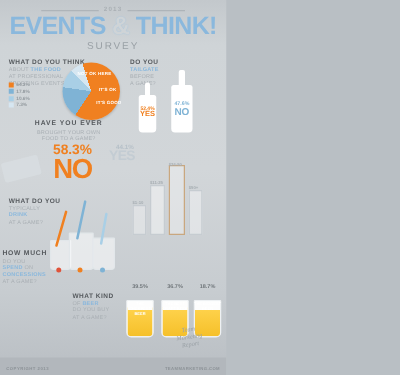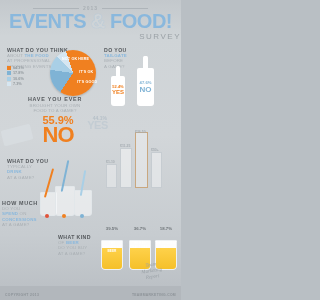--- a/index.html
+++ b/index.html
@@ -16,21 +16,21 @@
   
   .hdr { position:absolute; left:0; top:0; width:181px; height:42px; }
   .yr-wrap { position:absolute; left:0; top:4px; width:181px; height:8px;
              display:flex; align-items:center; justify-content:center; gap:4px; }
   .yr-rule { height:1px; background:#aeb4b9; flex:0 0 46px; }
   .yr { font-size:5px; letter-spacing:1px; color:#a9afb4; font-weight:bold; }
   .title { position:absolute; left:0; top:11px; width:181px; text-align:center;
            font-size:20px; line-height:20px; font-weight:bold; letter-spacing:-0.5px;
            color:#8ab8dd; }
   .title .amp { color:#cfd4d7; text-shadow:0 0 1px #9cc2e2; }
-  .subtitle { position:absolute; left:0; top:32px; width:181px; text-align:right;
+  .subtitle { position:absolute; left:0; top:32px; width:181px; text-align:center;
               font-size:8px; letter-spacing:1.5px; color:#9aa1a6; }
 
   
   .sec-h { font-size:5.2px; font-weight:bold; letter-spacing:.4px; color:#55595d; }
   .sec-s { font-size:4.4px; line-height:5.4px; letter-spacing:.2px; color:#aab0b5; }
   .sec-s b { color:#8ab8dd; font-weight:bold; }
 
   
   .q1 { position:absolute; left:7px; top:47px; width:84px; }
   .pie { position:absolute; left:50px; top:50px; width:46px; height:46px; border-radius:50%;
@@ -114,21 +114,21 @@
 
   <div class="hdr">
     <div class="yr-wrap">
       <span class="yr-rule"></span>
       <span class="yr">2013</span>
       <span class="yr-rule"></span>
     </div>
     <div class="title">
       <span>EVENTS</span>
       <span class="amp">&amp;</span>
-      <span>FOOD!</span>
+      <span>THINK!</span>
     </div>
     <div class="subtitle">SURVEY</div>
   </div>
 
   <div class="q1">
     <div class="sec-h">WHAT DO YOU THINK</div>
     <div class="sec-s">
       <span>ABOUT</span>
       <b>THE FOOD</b><br>
       <span>AT PROFESSIONAL</span><br>
@@ -161,21 +161,21 @@
   </div>
 
   <div class="q2">
     <div class="sec-h">HAVE YOU EVER</div>
     <div class="sec-s">
       <span>BROUGHT YOUR OWN</span><br>
       <span>FOOD TO A GAME?</span>
     </div>
     <div class="big-wrap">
       <div class="tix"></div>
-      <div class="big-pct">55.9%</div>
+      <div class="big-pct">58.3%</div>
       <div class="big-no" style="top:9px;">NO</div>
       <div class="gh-pct">44.1%</div>
       <div class="gh-yes">YES</div>
     </div>
   </div>
 
   <div class="q3">
     <div class="sec-h">WHAT DO YOU</div>
     <div class="sec-s">
       <span>TYPICALLY</span><br>

